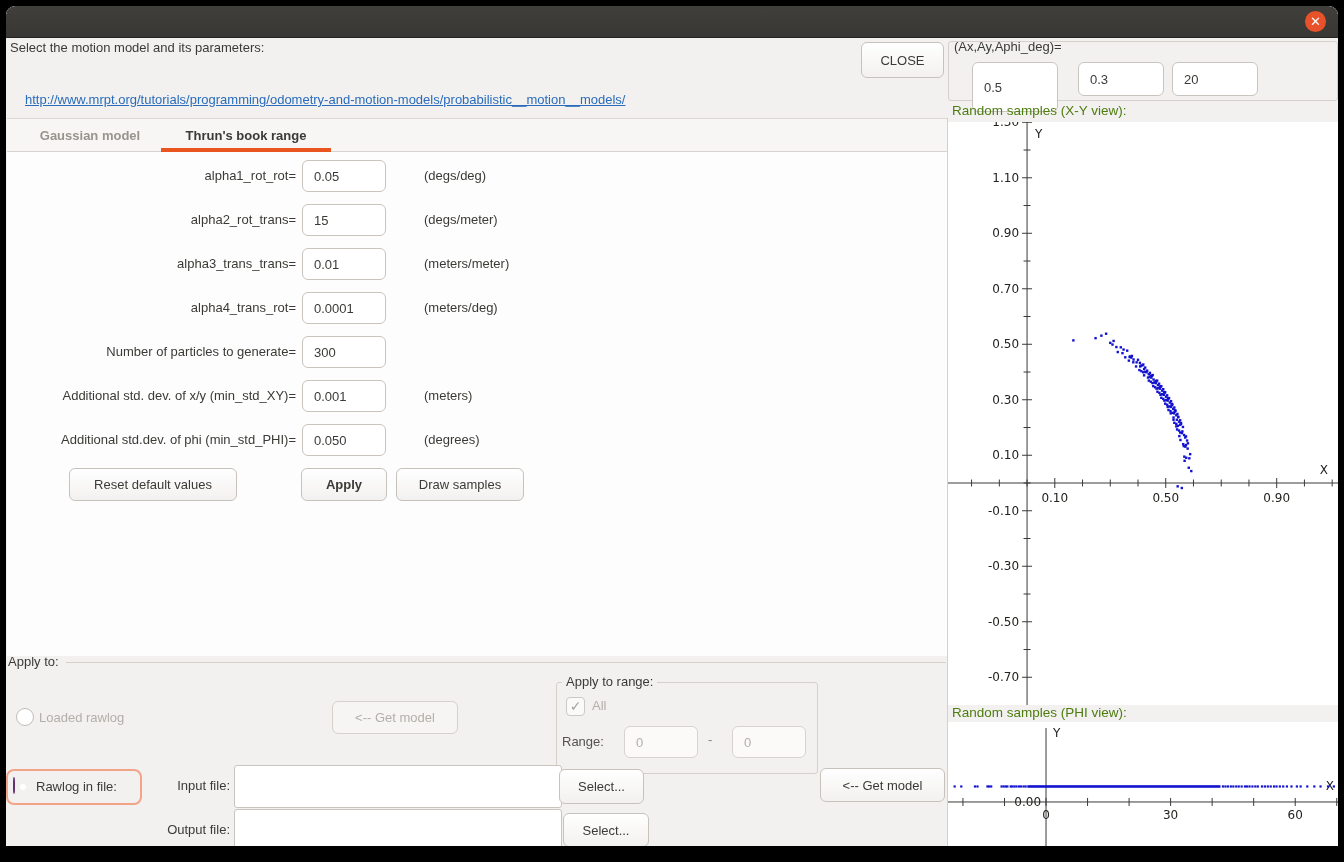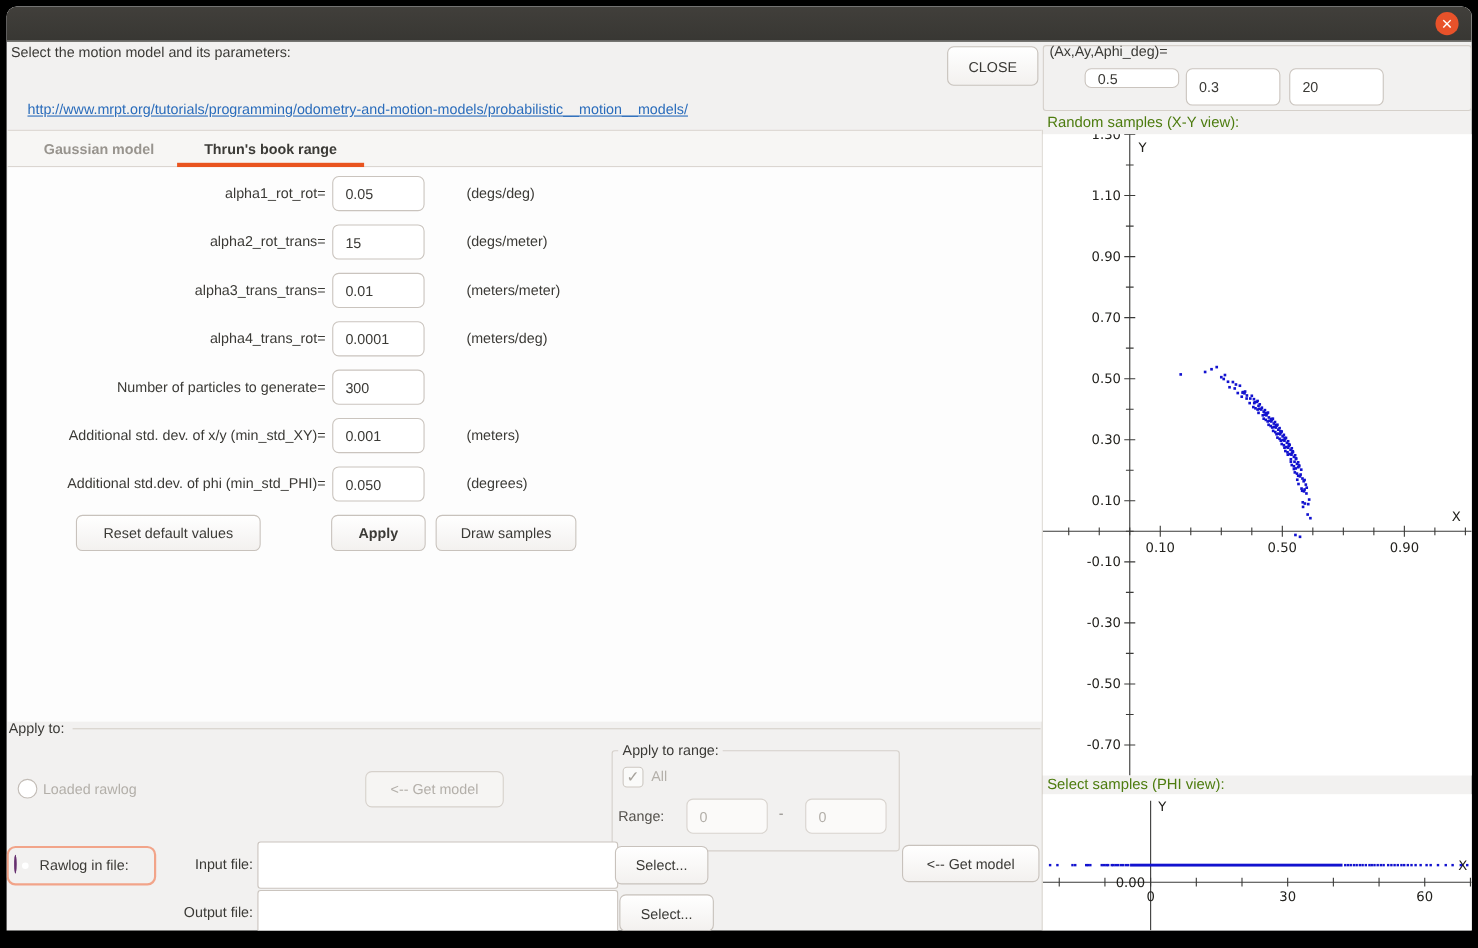--- a/index.html
+++ b/index.html
@@ -63,21 +63,21 @@
     </div>
   </div>
 
   
   <div class="abs" style="left:4px;top:34px;">Select the motion model and its parameters:</div>
   <button class="btn abs" style="left:855px;top:36px;width:83px;height:36px;">CLOSE</button>
 
   
   <div class="fset abs" style="left:942px;top:35px;width:390px;height:60px;"></div>
   <div class="abs" style="left:948px;top:33px;">(Ax,Ay,Aphi_deg)=</div>
-  <input class="fld abs" style="left: 966px; top: 56px; width: 86px; height: 18px; margin-left: 14px;" value="0.5">
+  <input class="fld abs" style="left: 966px; top: 56px; width: 86px; height: 50px;" value="0.5">
   <input class="fld abs" style="left: 1072px; top: 56px; width: 86px; height: 34px;" value="0.3">
   <input class="fld abs" style="left: 1166px; top: 56px; width: 86px; height: 34px;" value="20">
 
   
   <div class="link abs" style="left:19px;top:86px;">http://www.mrpt.org/tutorials/programming/odometry-and-motion-models/probabilistic__motion__models/</div>
 
   
   <div class="divider abs" style="left:941px;top:112px;width:1px;height:728px;"></div>
 
   
@@ -353,21 +353,21 @@
       <rect x="240.95504978662873" y="330.951832460733" width="2.4" height="2.4" fill="#1212cf"></rect>
       <rect x="237.07169274537696" y="334.5591623036649" width="2.4" height="2.4" fill="#1212cf"></rect>
       <rect x="240.12290184921764" y="335.11413612565445" width="2.4" height="2.4" fill="#1212cf"></rect>
       <rect x="235.4073968705548" y="337.6115183246073" width="2.4" height="2.4" fill="#1212cf"></rect>
       <rect x="242.06458036984355" y="347.8785340314136" width="2.4" height="2.4" fill="#1212cf"></rect>
       <rect x="239.56813655761022" y="344.54869109947646" width="2.4" height="2.4" fill="#1212cf"></rect>
       <rect x="228.47283072546236" y="363.1403141361256" width="2.4" height="2.4" fill="#1212cf"></rect>
       <rect x="232.63357041251777" y="364.8052356020942" width="2.4" height="2.4" fill="#1212cf"></rect>
     </svg>
 
-  <div class="strip abs" style="left:946px;top:699px;">Select samples (PHI view):</div>
+  <div class="strip abs" style="left:946px;top:699px;">Random samples (PHI view):</div>
   <svg class="chart abs" style="left:942px;top:716px;" width="390" height="124">
       <line x1="0" y1="79.98" x2="390" y2="79.98" stroke="#3a3a38"></line>
       <line x1="98.01916932907349" y1="6" x2="98.01916932907349" y2="124" stroke="#3a3a38"></line>
       <line x1="14.952076677316299" y1="75.98" x2="14.952076677316299" y2="83.98" stroke="#3a3a38"></line>
       <line x1="56.48562300319489" y1="75.98" x2="56.48562300319489" y2="83.98" stroke="#3a3a38"></line>
       <line x1="98.01916932907349" y1="75.98" x2="98.01916932907349" y2="83.98" stroke="#3a3a38"></line>
       <line x1="139.55271565495207" y1="75.98" x2="139.55271565495207" y2="83.98" stroke="#3a3a38"></line>
       <line x1="181.08626198083067" y1="75.98" x2="181.08626198083067" y2="83.98" stroke="#3a3a38"></line>
       <line x1="222.61980830670925" y1="75.98" x2="222.61980830670925" y2="83.98" stroke="#3a3a38"></line>
       <line x1="264.1533546325879" y1="75.98" x2="264.1533546325879" y2="83.98" stroke="#3a3a38"></line>

